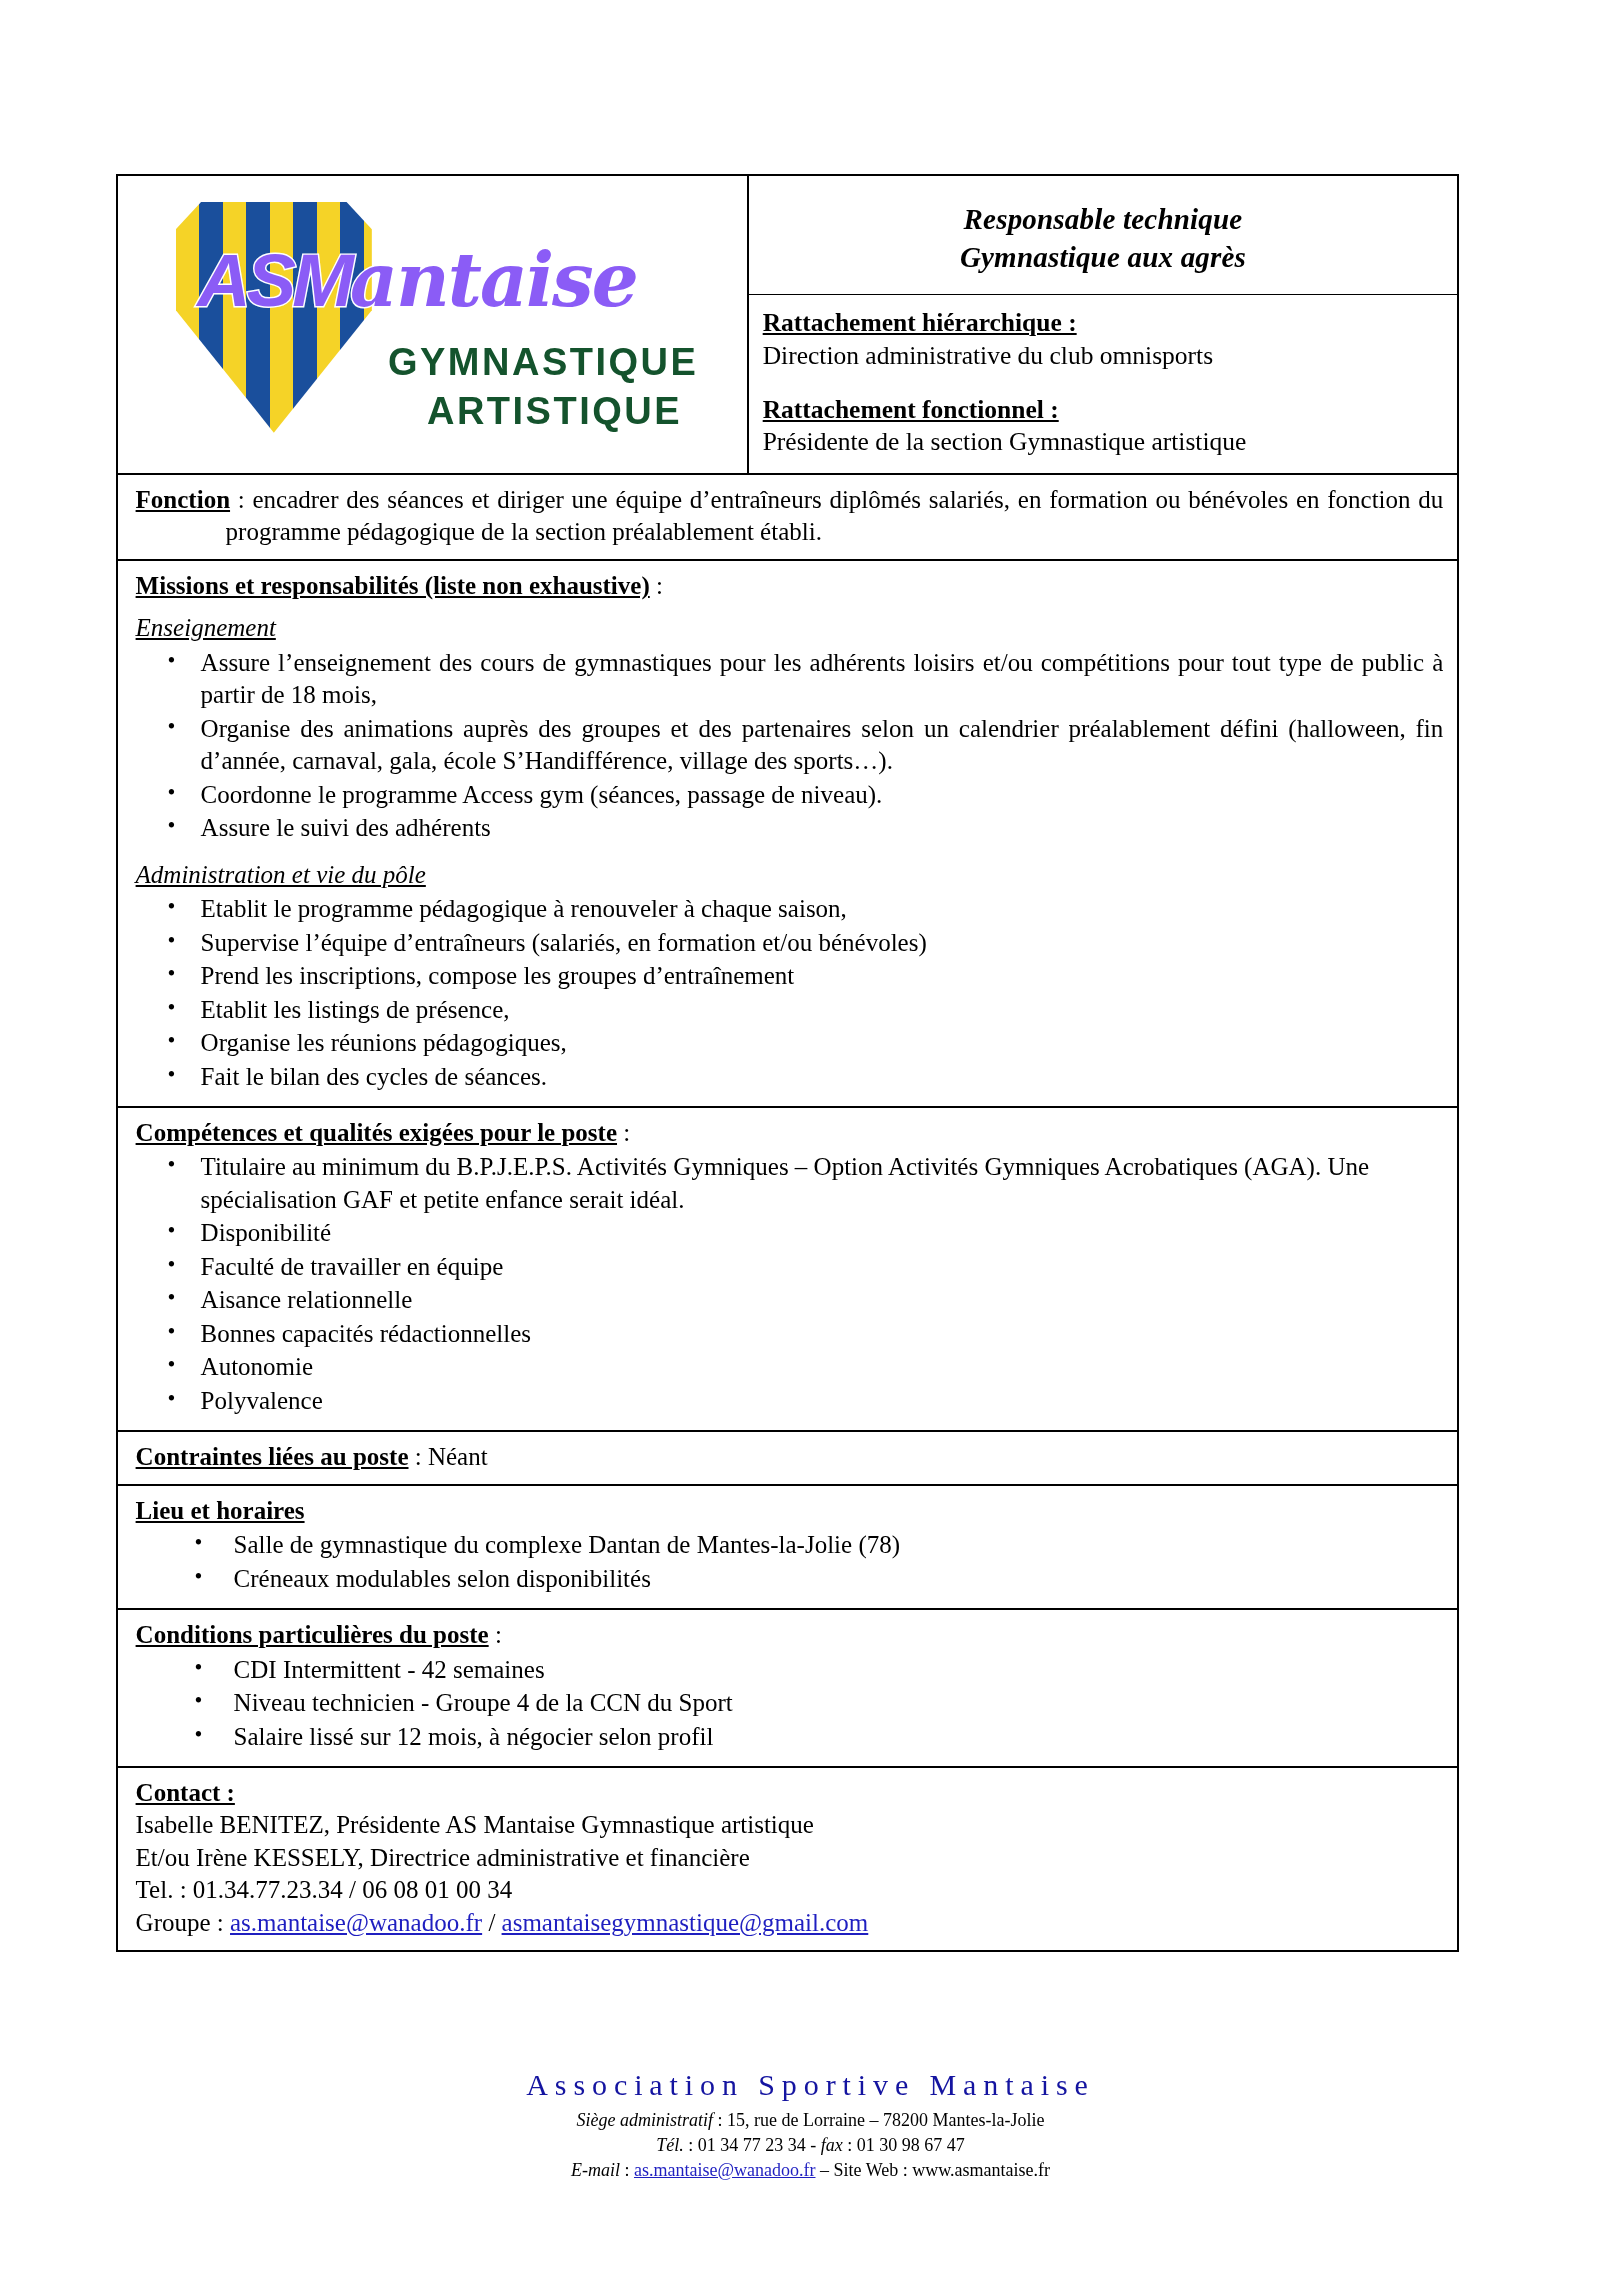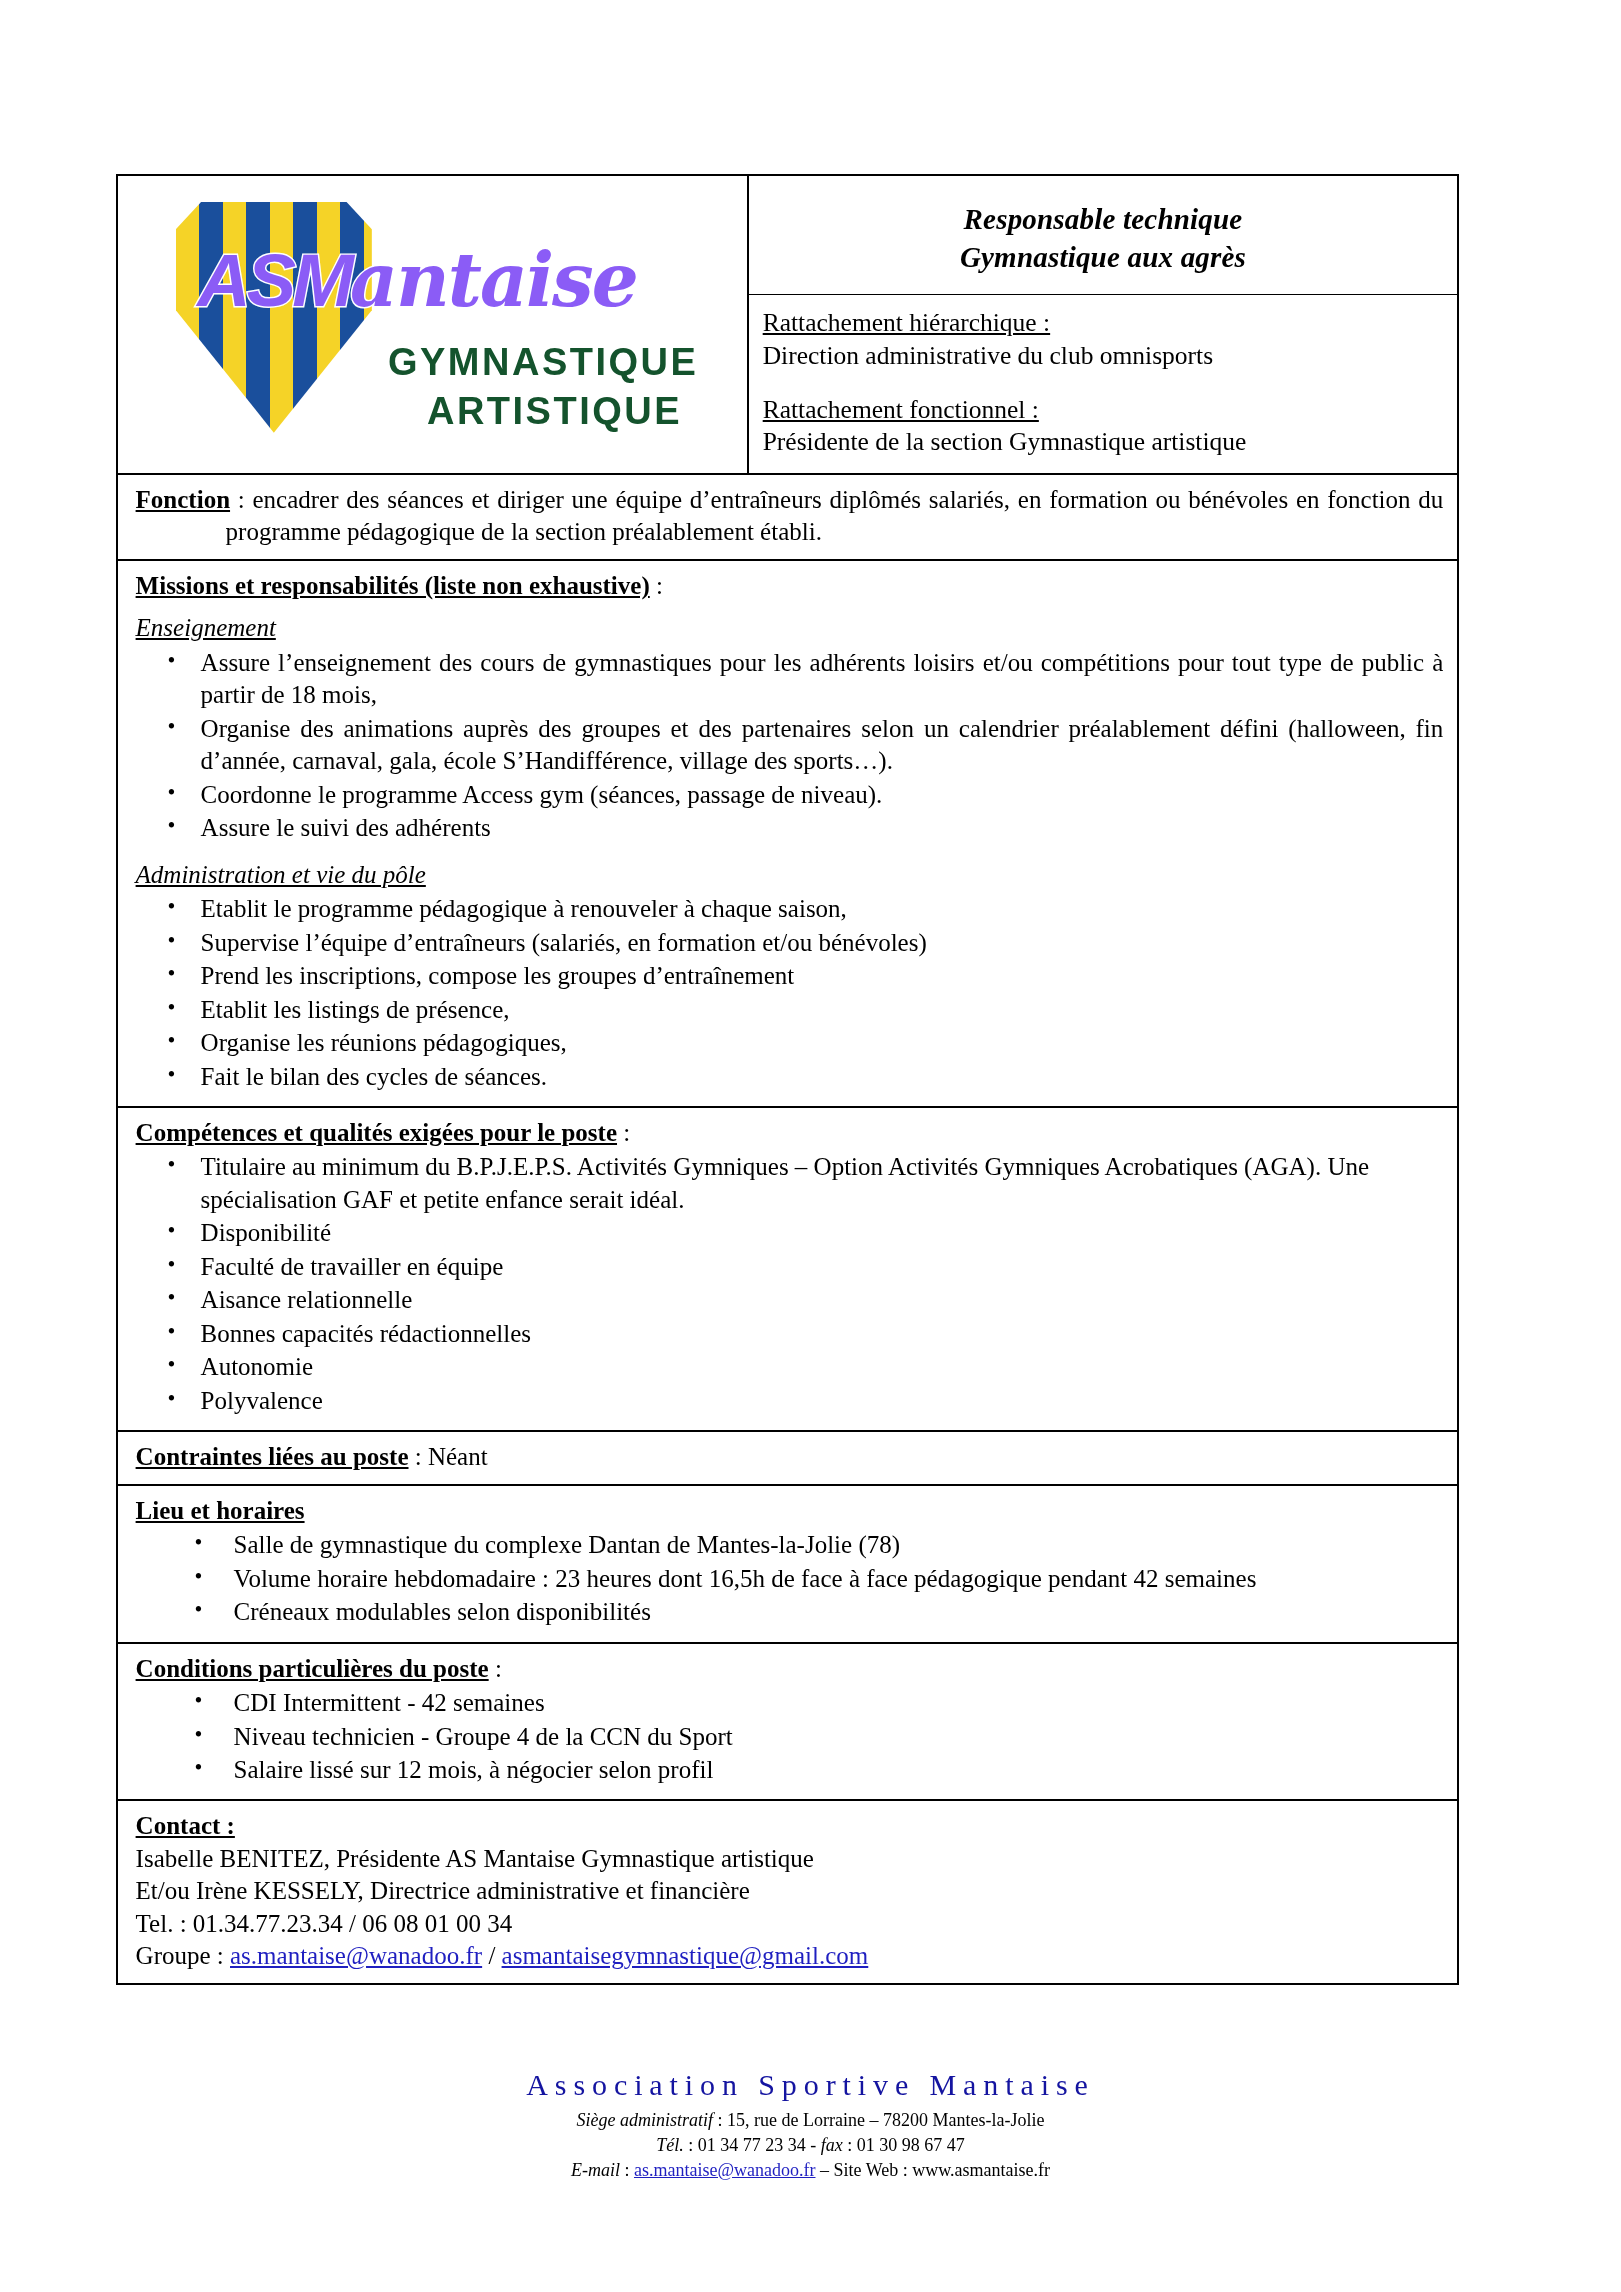--- a/index.html
+++ b/index.html
@@ -65,21 +65,21 @@
     line-height: 1.33;
     letter-spacing: 0.2px;
     font-style: italic;
   }
   .rattach-block {
     padding: 11.8px 9.8px 13.7px 13.7px;
     font-size: 25.5px;
     line-height: 1.28;
   }
   .rattach-block .lab {
-    font-weight: normal;
+    font-weight: bold;
     text-decoration: underline;
   }
   .rattach-block .val { display: block; }
   .rattach-gap { height: 21.6px; }
 
   
   .logo {
     width: 529px;
     height: 265px;
     position: relative;
@@ -293,21 +293,20 @@
       <div class="cell">
         <div><span class="sec-head inline-head">Contraintes liées au poste</span><span> : Néant</span></div>
       </div>
     </div>
 
     <div class="row">
       <div class="cell">
         <div><span class="sec-head inline-head">Lieu et horaires</span></div>
         <ul class="bul deep">
           <li>Salle de gymnastique du complexe Dantan de Mantes-la-Jolie (78)</li>
-          <li>Volume horaire hebdomadaire : 23 heures dont 16,5h de face à face pédagogique pendant 42 semaines</li>
           <li>Créneaux modulables selon disponibilités</li>
         </ul>
       </div>
     </div>
 
     <div class="row">
       <div class="cell">
         <div><span class="sec-head inline-head">Conditions particulières du poste</span><span> :</span></div>
         <ul class="bul deep">
           <li>CDI Intermittent - 42 semaines</li>

